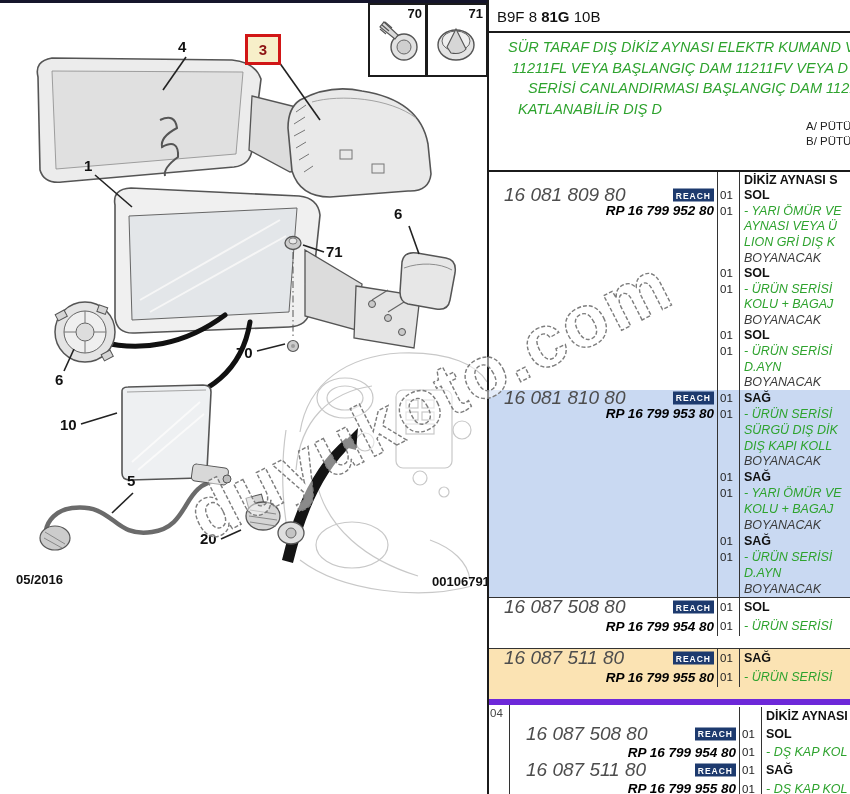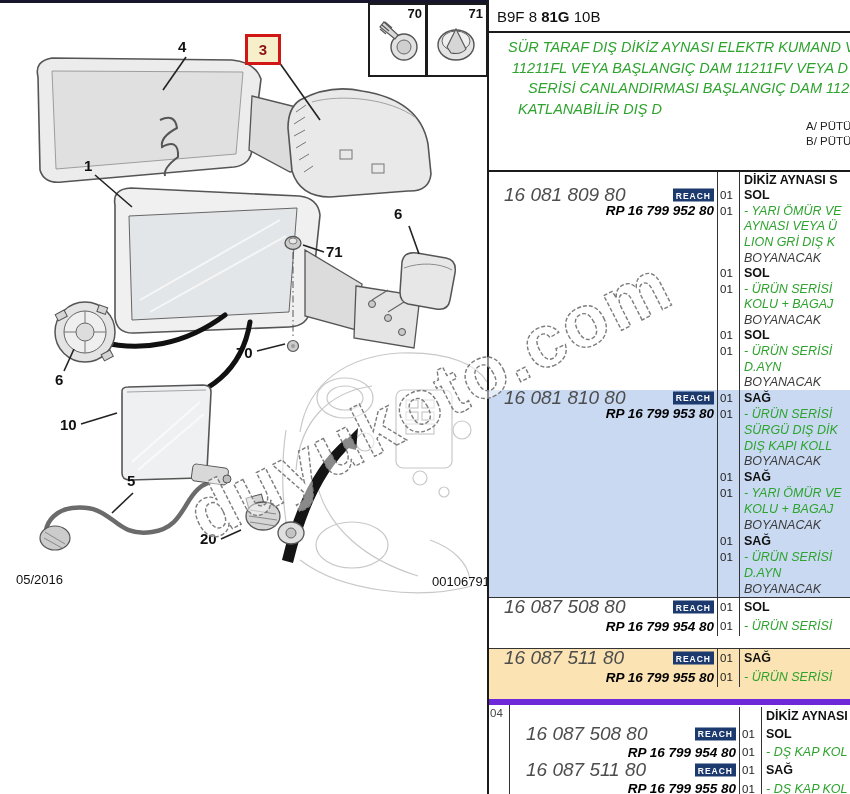--- a/index.html
+++ b/index.html
@@ -10,21 +10,21 @@
   .left-panel{position:absolute;left:0;top:0;width:487px;height:794px;background:#fff;}
   .top-bar{position:absolute;left:0;top:0;width:487px;height:3px;background:#15152b;}
   .diagram-svg{position:absolute;left:0;top:0;z-index:1;}
   .leader-svg{position:absolute;left:0;top:0;z-index:3;pointer-events:none;}
   .callout{position:absolute;z-index:4;font-weight:bold;font-size:15px;color:#111;cursor:pointer;}
   .inset-box{position:absolute;z-index:4;border:2px solid #1b1b1b;background:#fff;}
   .inset-num{position:absolute;top:1px;right:3px;font-weight:bold;font-size:13px;color:#111;}
   .red-box{position:absolute;z-index:5;width:30px;height:25px;border:3px solid #d11616;background:#f7efc9;
            display:flex;align-items:center;justify-content:center;cursor:pointer;}
   .red-box span{font-weight:bold;font-size:15px;color:#8c1212;}
-  .corner-text{position:absolute;z-index:4;font-weight:normal;font-size:13px;color:#111;}
+  .corner-text{position:absolute;z-index:4;font-weight:bold;font-size:13px;color:#111;}
 
   
   .watermark-svg{position:absolute;left:0;top:0;z-index:60;pointer-events:none;}
 
   
   .right-panel{position:absolute;left:488px;top:4px;width:362px;height:655px;background:#fff;z-index:10;}
   .v-divider{position:absolute;left:487px;top:0;width:2px;height:794px;background:#1b1b1b;z-index:11;}
   .doc-title{position:absolute;left:9px;top:4px;font-size:15px;color:#111;white-space:nowrap;}
   .doc-title .b{font-weight:bold;}
   .title-rule{position:absolute;left:0;top:27px;width:362px;height:2px;background:#1b1b1b;}

